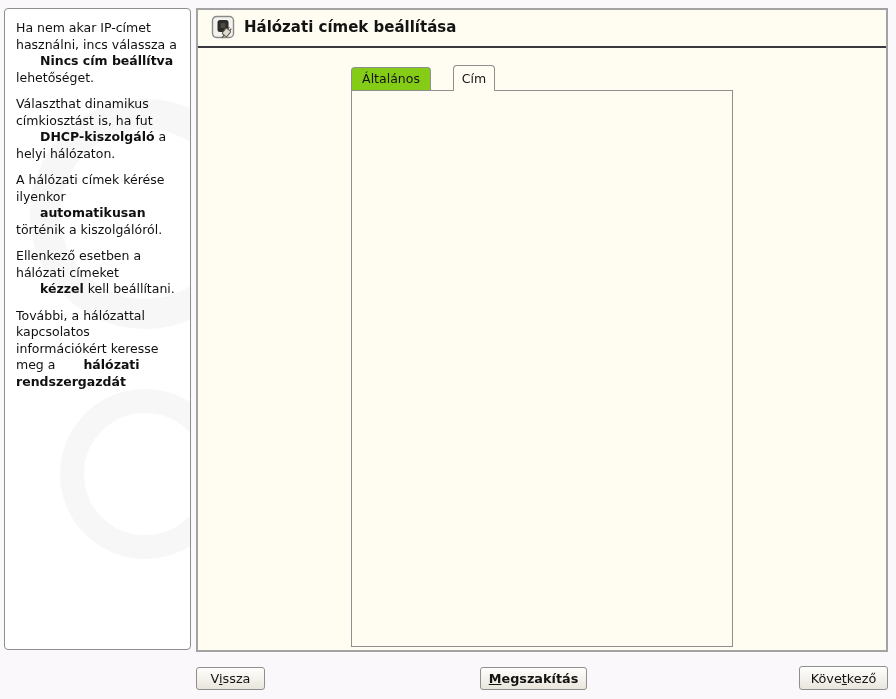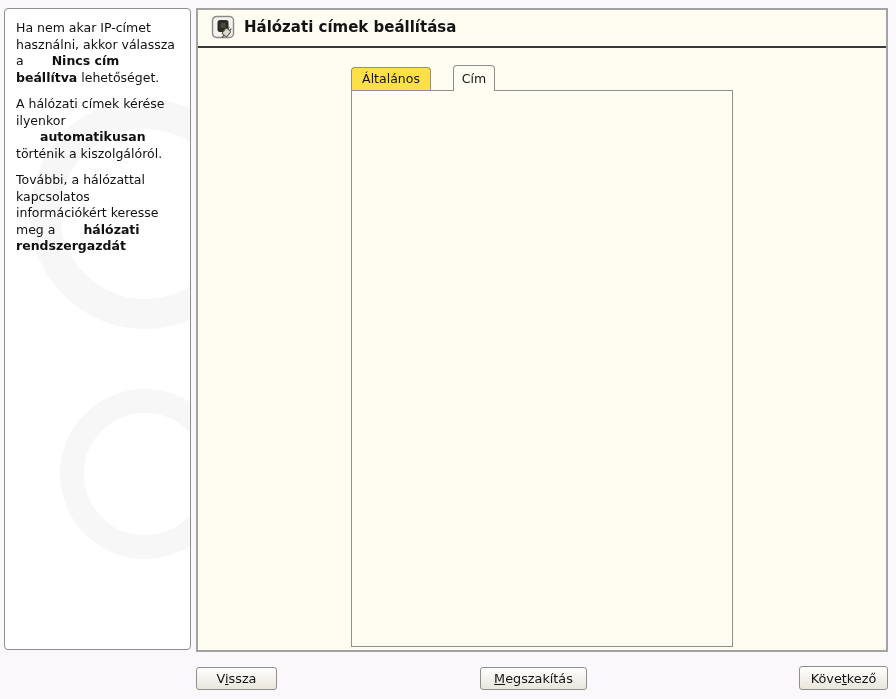--- a/index.html
+++ b/index.html
@@ -43,21 +43,21 @@
   }
 
   
   .tab {
     position:absolute; border:1px solid #8f8f8f;
     border-bottom:none; border-radius:4px 4px 0 0;
     font-size:12.5px; text-align:center; cursor:default;
   }
   .tab-inactive {
     left:153px; top:57px; width:80px; height:23px; line-height:22px;
-    background:#fde047; z-index:1;
+    background:#84cc16; z-index:1;
   }
   .tab-active-pos {
     left:235px; top:55px; width:42px; height:26px; line-height:25px;margin-left:20px;
   }
   .tab.active { background:#fffdf1; z-index:3; }
 
   .tab-pane {
     position:absolute; left:153px; top:80px; width:382px; height:557px;
     border:1px solid #8f8f8f; background:#fffdf1; z-index:2;
   }
@@ -127,22 +127,24 @@
   }
 </style>
 </head>
 <body>
 
 <div id="app">
 
   <div class="help-panel">
     <div class="watermark"></div>
     <div class="watermark2"></div>
-    <div class="help-par"><span>Ha nem akar IP-címet használni, akkor válassza a </span><b>Nincs cím beállítva</b><span> lehetőséget.</span></div>
+    <div class="help-par"><span>Ha nem akar IP-címet használni, incs válassza a </span><b>Nincs cím beállítva</b><span> lehetőséget.</span></div>
+    <div class="help-par"><span>Választhat dinamikus címkiosztást is, ha fut </span><b>DHCP-kiszolgáló</b><span> a helyi hálózaton.</span></div>
     <div class="help-par"><span>A hálózati címek kérése ilyenkor </span><b>automatikusan</b><span> történik a kiszolgálóról.</span></div>
+    <div class="help-par"><span>Ellenkező esetben a hálózati címeket </span><b>kézzel</b><span> kell beállítani.</span></div>
     <div class="help-par"><span>További, a hálózattal kapcsolatos információkért keresse meg a </span><b>hálózati rendszergazdát</b></div>
   </div>
 
   <div class="main-panel">
 
     <span class="header-icon">
       <svg width="26" height="26" viewBox="0 0 26 26">
         <rect x="1.5" y="1.5" width="21" height="21" rx="4" fill="#f4f2ec" stroke="#8a8a8a" stroke-width="1.4"></rect>
         <rect x="6.5" y="5" width="11" height="12" rx="2.5" fill="#2b2b28"></rect>
         <rect x="9.5" y="8" width="5" height="5" rx="1" fill="#4d4a40"></rect>
@@ -209,23 +211,23 @@
     <div class="push-btn" style="left:236px; top:469px; width:215px;">
       <span><span>Út</span><span class="mnk">v</span><span>álasztás</span></span>
     </div>
     <div class="push-btn" style="left:236px; top:499px; width:215px;">
       <span><span></span><span class="mnk">S</span><span>zakértői...</span></span>
       <span class="menu-arrow">▼</span>
     </div>
 
   </div>
 
-  <div class="footer-btn" style="left:196px; top:667px; width:81px;">
+  <div class="footer-btn" style="left:196px; top:667px; width:69px;">
     <span><span>V</span><span class="mnk">i</span><span>ssza</span></span>
   </div>
-  <div class="footer-btn" style="left:480px; top:667px; width:107px;">
+  <div class="footer-btn" style="left:480px; top:667px; width:107px;font-weight:bold;">
     <span><span></span><span class="mnk">M</span><span>egszakítás</span></span>
   </div>
   <div class="footer-btn" style="left:799px; top:666px; width:89px; height:24px;">
     <span><span>Köve</span><span class="mnk">t</span><span>kező</span></span>
   </div>
 
 </div>
 
 </body></html>

